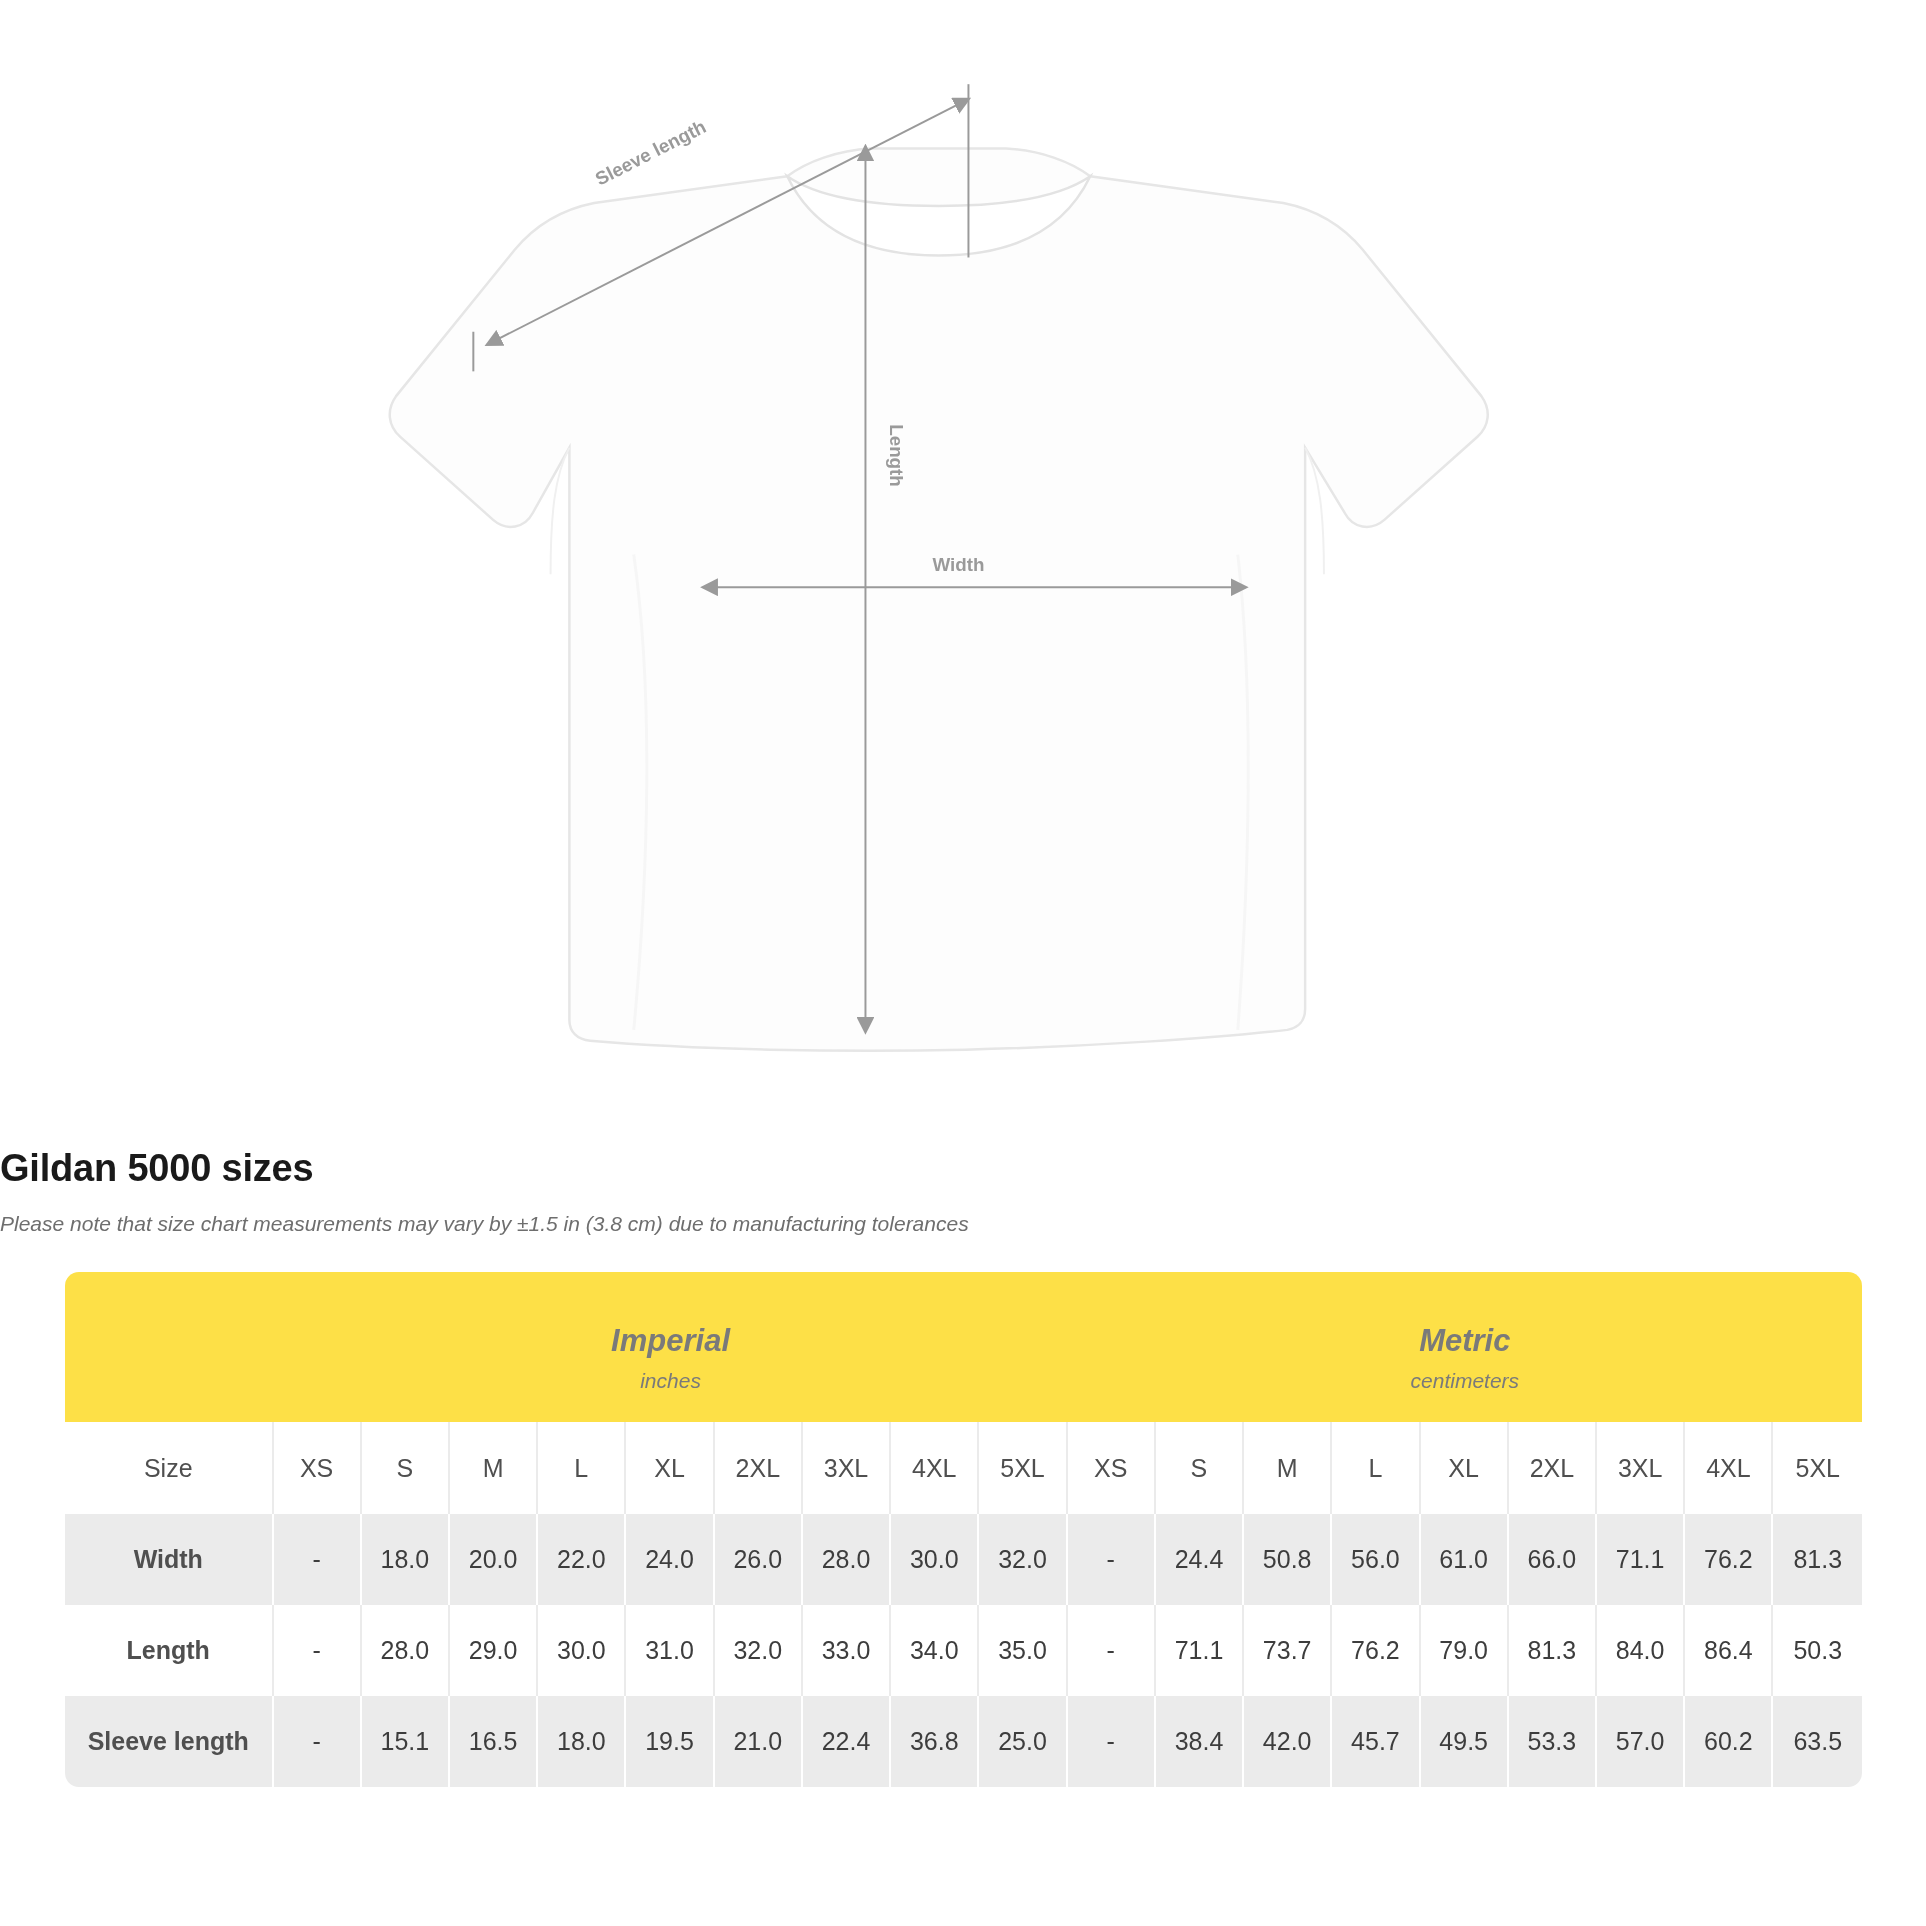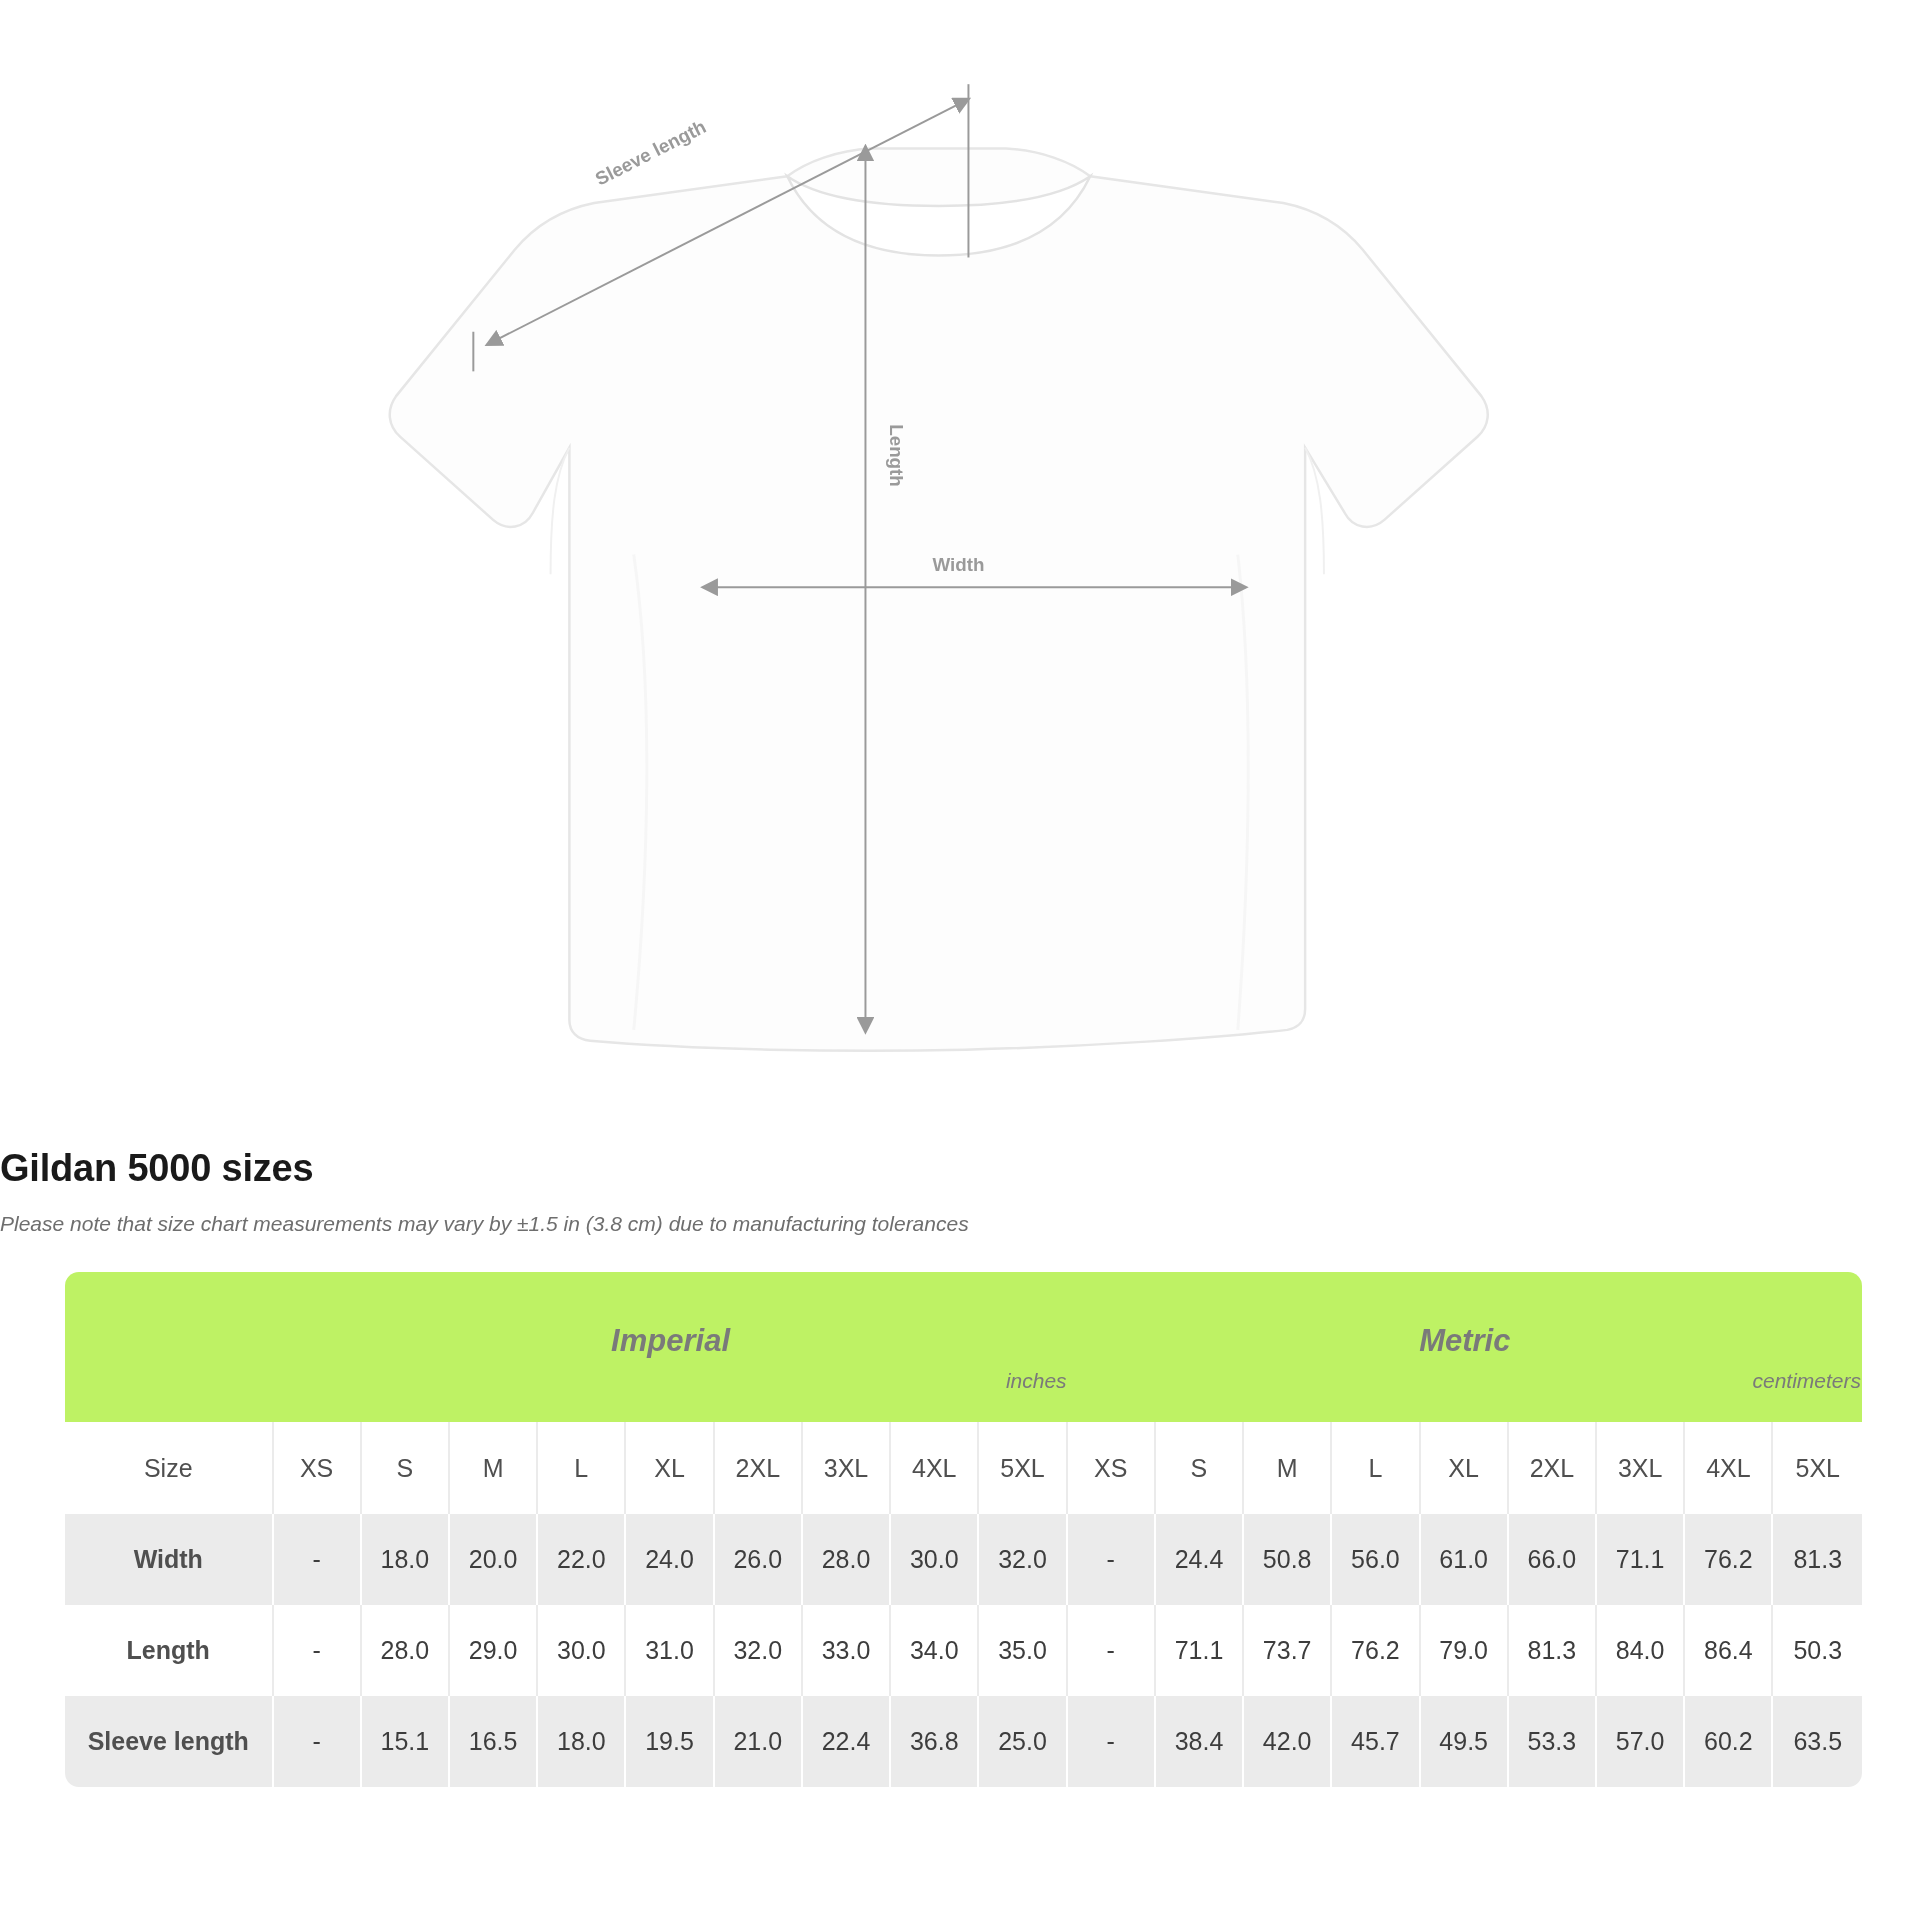--- a/index.html
+++ b/index.html
@@ -56,39 +56,38 @@
     table-layout: fixed;
   }
   table.size-table td, table.size-table th {
     text-align: center;
     vertical-align: middle;
     font-weight: normal;
   }
 
   
   .grp-cell {
-    background: #bef264;
+    background: #fde047;
     height: 150px;
     padding-top: 24px;
   }
   .grp-cell.first { border-top-left-radius: 14px; }
   .grp-cell.last  { border-top-right-radius: 14px; }
   .grp-title {
     font-size: 31px;
     font-weight: bold;
     font-style: italic;
     color: #7a7a7a;
     line-height: 1.1;
   }
   .grp-sub {
     font-size: 21px;
     font-style: italic;
     color: #7a7a7a;
     margin-top: 10px;
-    text-align: right;
   }
 
   
   .size-row td {
     background: #ffffff;
     height: 92px;
     font-size: 25px;
     font-weight: bold;
     color: #4f4f4f;
     border-right: 2px solid #ebebeb;

